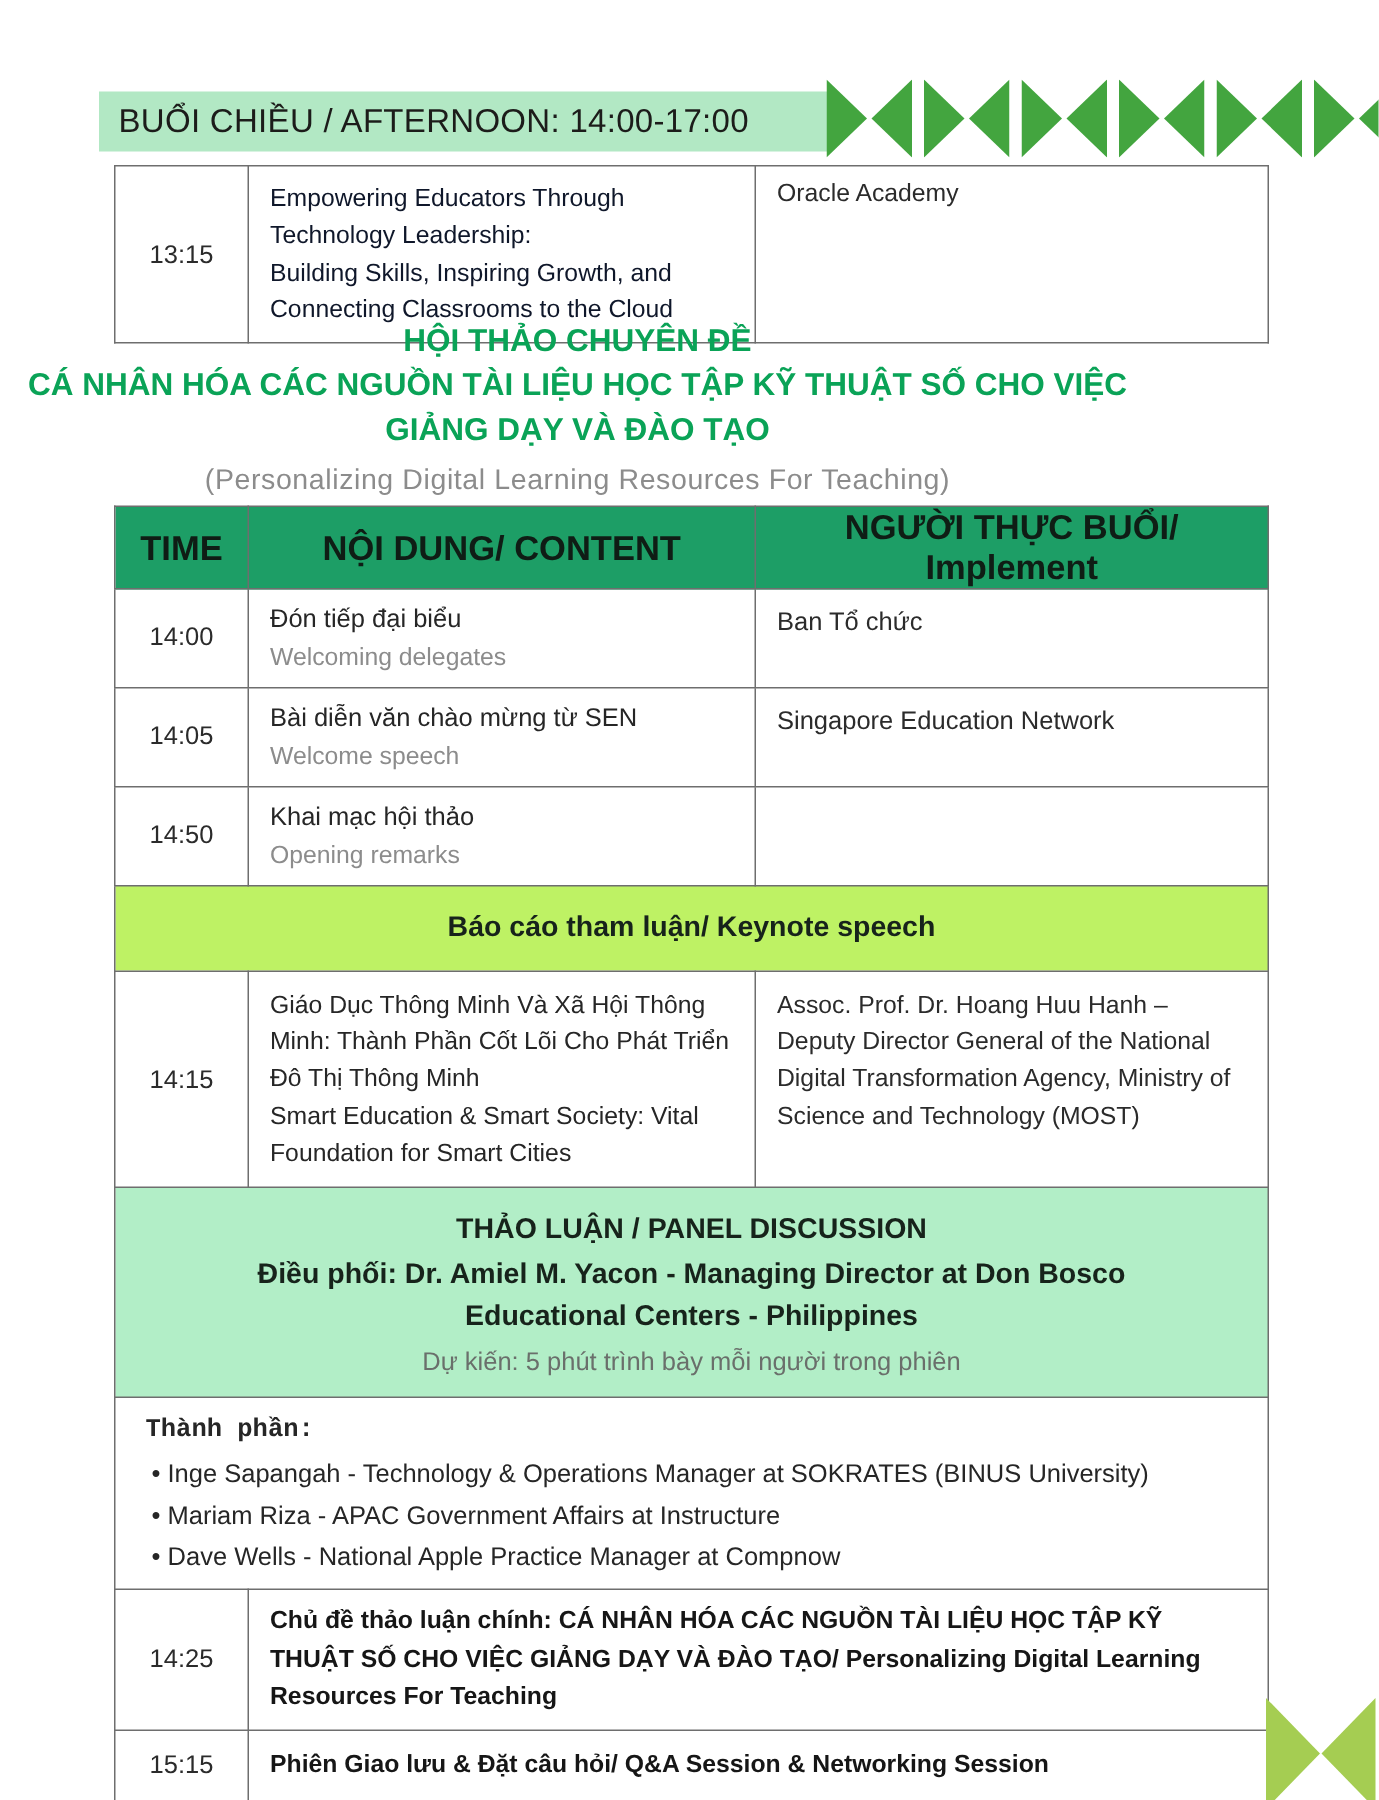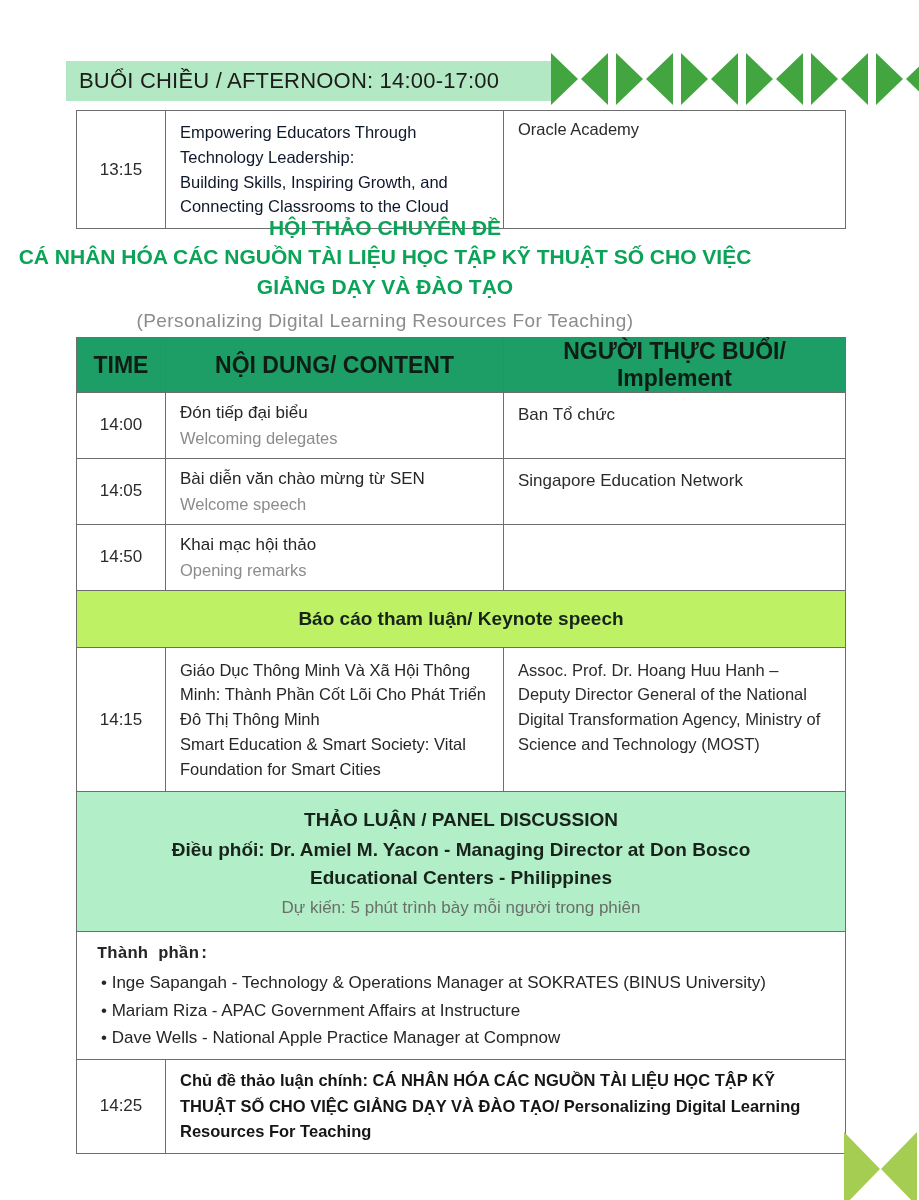--- a/index.html
+++ b/index.html
@@ -197,20 +197,24 @@
         <div class="participant-item">Mariam Riza - APAC Government Affairs at Instructure</div>
         <div class="participant-item">Dave Wells - National Apple Practice Manager at Compnow</div>
       </td>
     </tr>
 
     <tr style="height:83px;">
       <td class="time-cell">14:25</td>
       <td class="topic-cell" colspan="2">Chủ đề thảo luận chính: CÁ NHÂN HÓA CÁC NGUỒN TÀI LIỆU HỌC TẬP KỸ THUẬT SỐ CHO VIỆC GIẢNG DẠY VÀ ĐÀO TẠO/ Personalizing Digital Learning Resources For Teaching</td>
     </tr>
 
+    <tr style="height:47px;">
+      <td class="time-cell">15:15</td>
+      <td class="qa-cell" colspan="2">Phiên Giao lưu &amp; Đặt câu hỏi/ Q&amp;A Session &amp; Networking Session</td>
+    </tr>
   </tbody>
     </table>
 
   <svg class="bottom-bowtie" width="74" height="74">
     <polygon points="0,0 36,37 0,74" fill="#a5cd52"></polygon>
     <polygon points="73,0 73,74 37,37" fill="#a5cd52"></polygon>
   </svg>
 
 </div>
 

